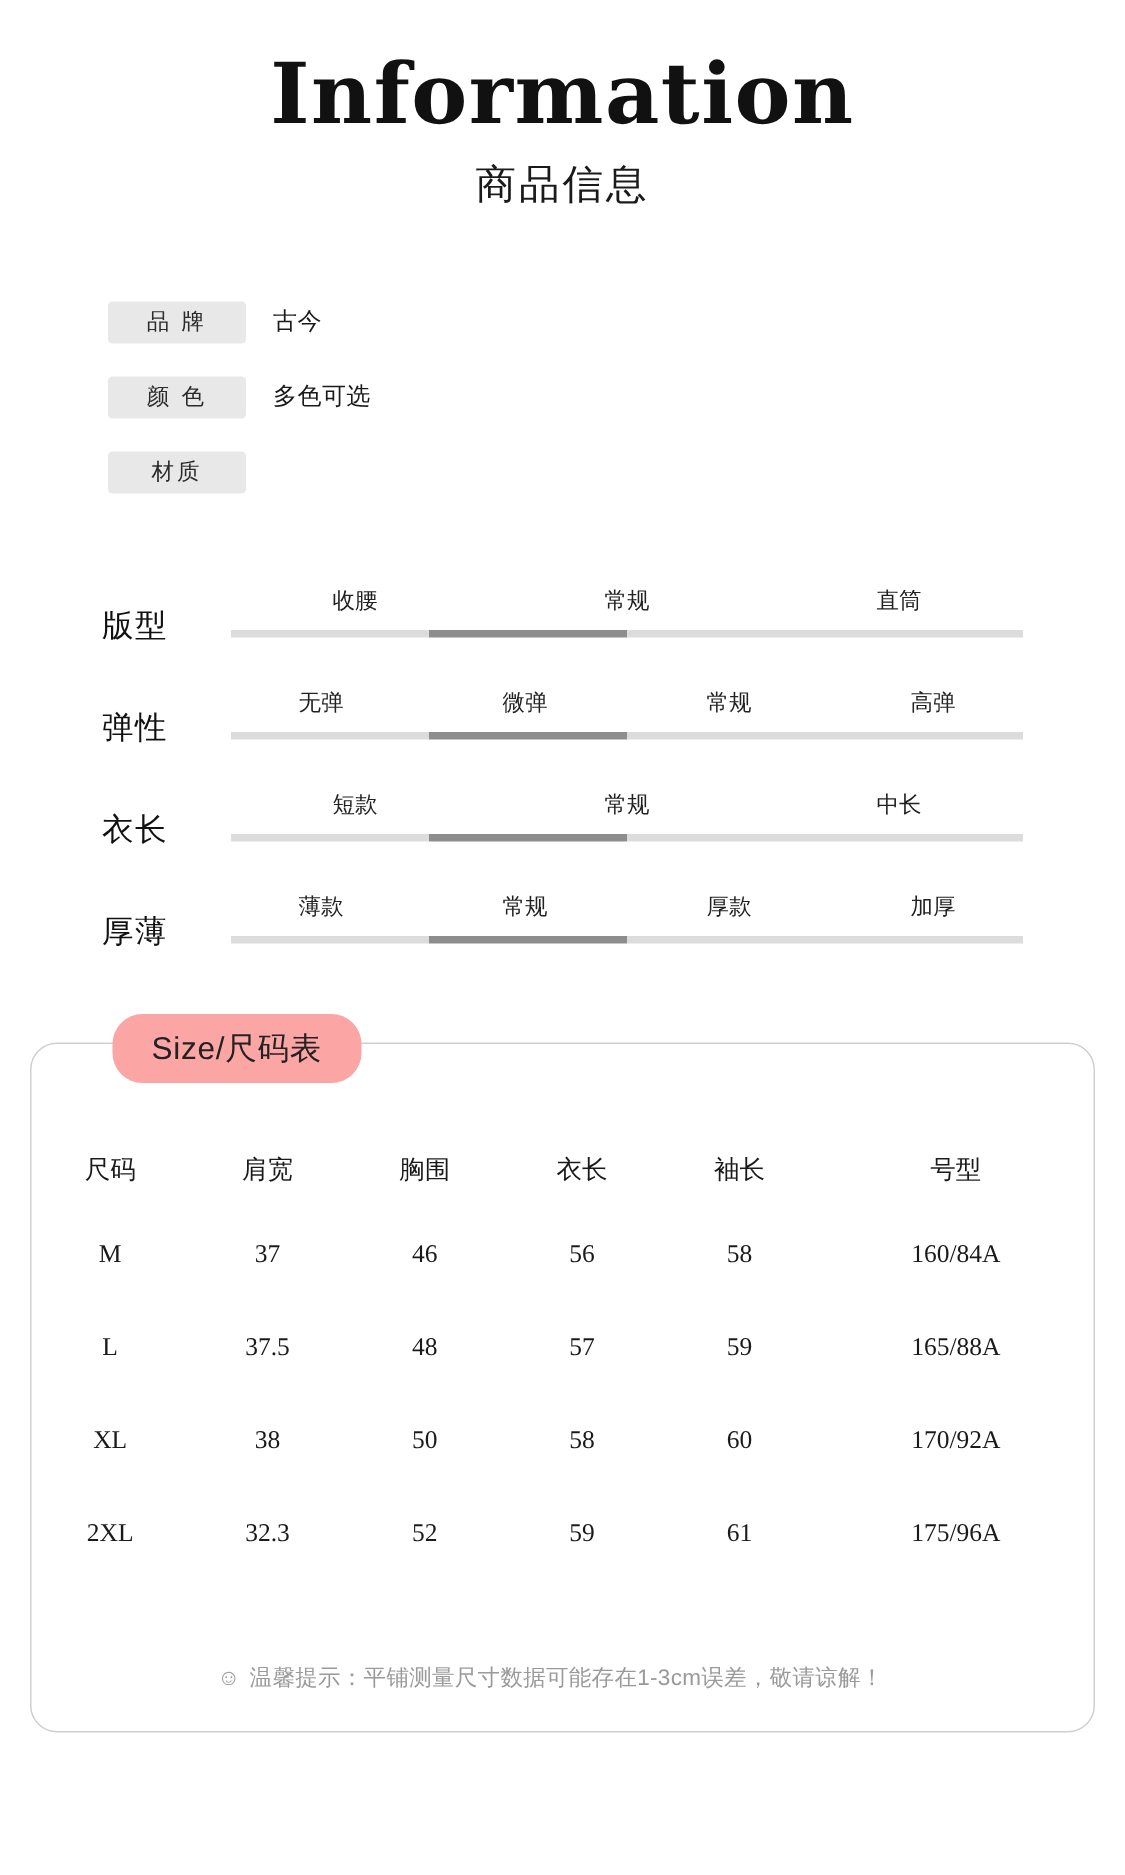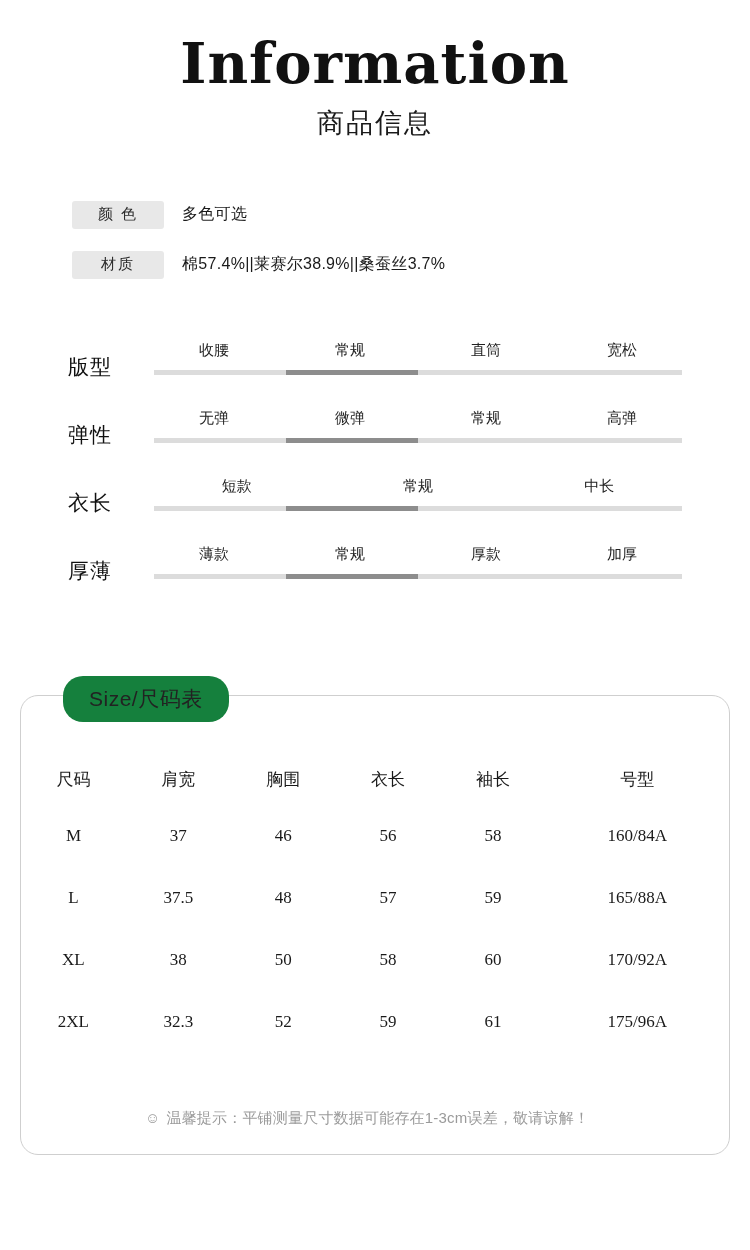--- a/index.html
+++ b/index.html
@@ -117,23 +117,23 @@
     left: 20px;
     top: 695px;
     width: 710px;
     height: 460px;
     border: 1px solid #cfcfcf;
     border-radius: 18px;
     box-sizing: border-box;
   }
   .size-badge {
     position: absolute;
-    left: 42px;
+    left: 54px;
     top: -20px;
-    background: #15803d;
+    background: #fca5a5;
     border-radius: 20px;
     padding: 9px 26px;
     font-size: 21px;
     color: #222;
     letter-spacing: 0.5px;
   }
   table.size-table {
     width: 100%;
     border-collapse: collapse;
     margin-top: 62px;
@@ -169,43 +169,45 @@
 </head>
 <body>
 
 <div class="header">
   <div class="header-title-en">Information</div>
   <div class="header-title-cn">商品信息</div>
 </div>
 
 <div class="info-block">
 
+  <div class="info-row">
+    <div class="info-label">品 牌</div>
+    <div class="info-value">古今</div>
+  </div>
 
   <div class="info-row">
     <div class="info-label">颜 色</div>
     <div class="info-value">多色可选</div>
   </div>
 
   <div class="info-row">
     <div class="info-label">材质</div>
-    <div class="info-value">棉57.4%||莱赛尔38.9%||桑蚕丝3.7%</div>
   </div>
 
 </div>
 
 <div class="attrs">
 
   <div class="attr-row">
     <div class="attr-name">版型</div>
     <div class="attr-scale">
       <div class="attr-options">
         <div class="attr-opt">收腰</div>
         <div class="attr-opt">常规</div>
         <div class="attr-opt">直筒</div>
-        <div class="attr-opt">宽松</div>
       </div>
       <div class="attr-bar">
         <div class="attr-seg"></div>
         <div class="attr-seg active"></div>
         <div class="attr-seg"></div>
         <div class="attr-seg"></div>
       </div>
     </div>
   </div>
 

